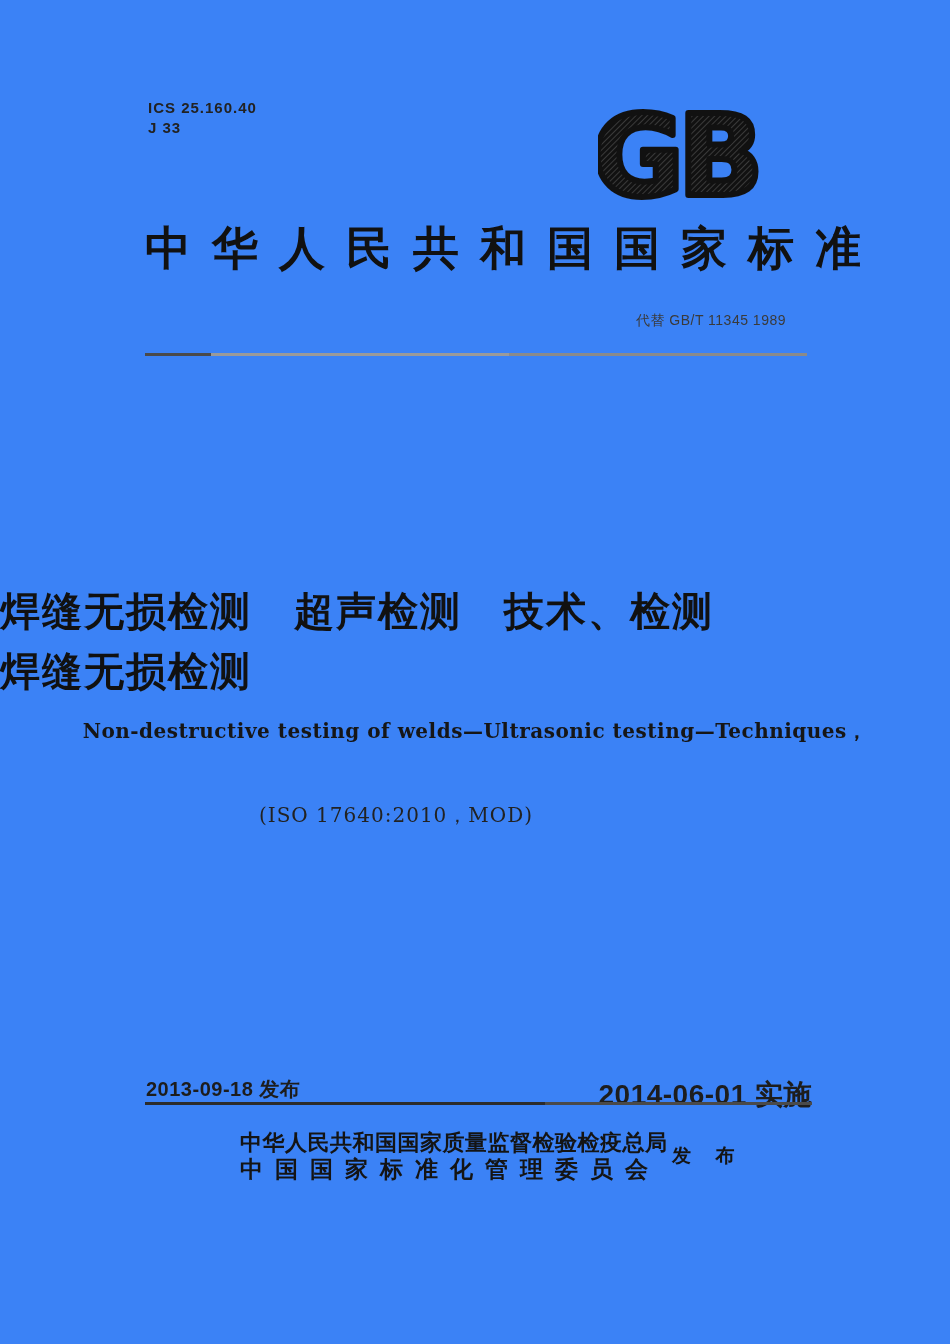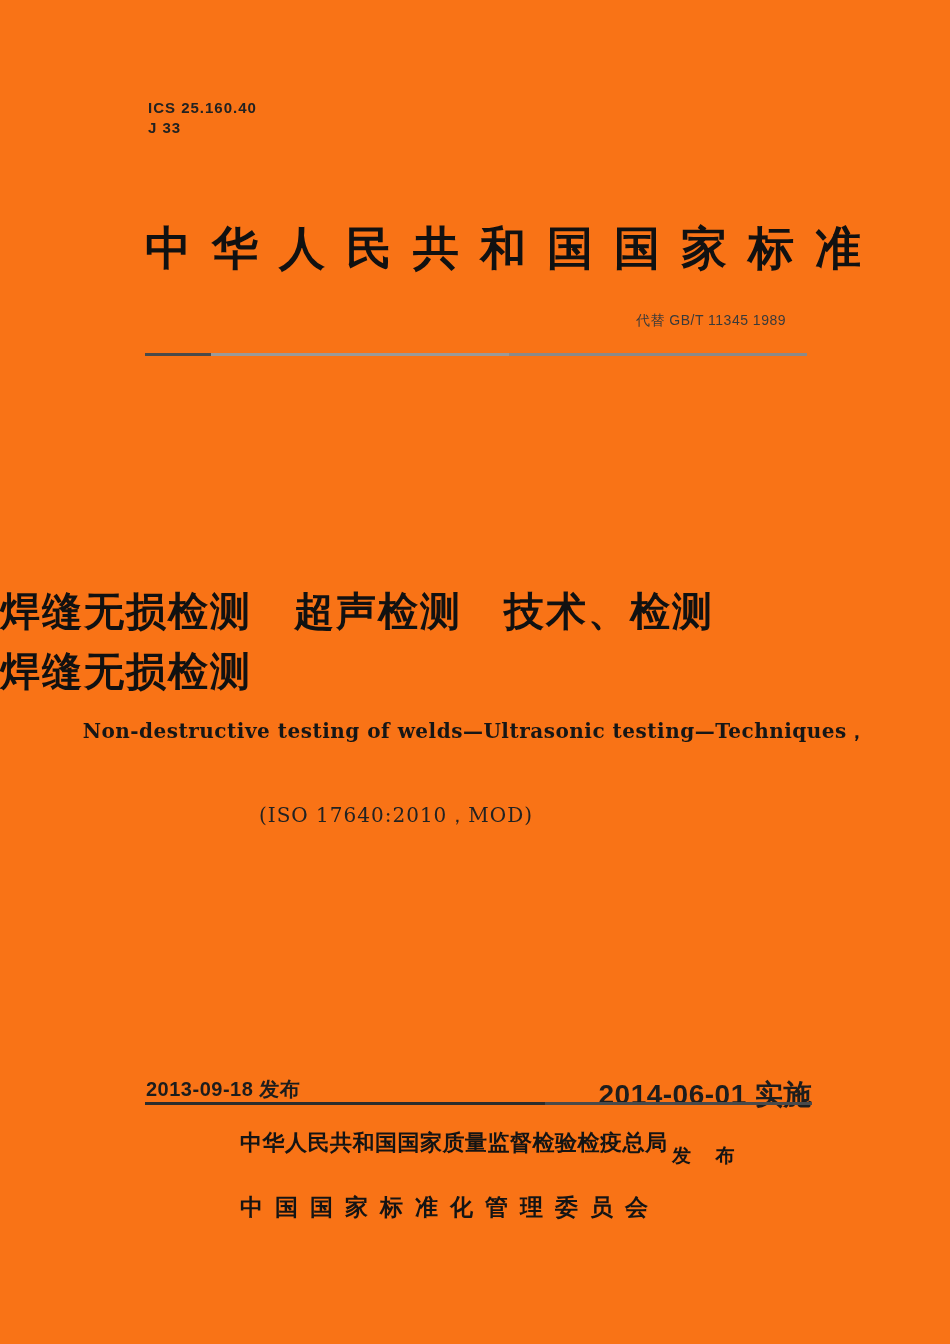--- a/index.html
+++ b/index.html
@@ -3,21 +3,21 @@
 <meta charset="utf-8">
 <style>
   * { margin: 0; padding: 0; box-sizing: border-box; }
   html, body { background: #ffffff; }
   body { font-family: "Liberation Sans", sans-serif; }
   .page {
     position: relative;
     width: 950px;
     height: 1344px;
     margin: 0 auto;
-    background: #f97316;
+    background: #3b82f6;
     color: #1a1a1a;
     overflow: hidden;
   }
 
   
   .ics-block {
     position: absolute;
     left: 148px; top: 98px;
     font-size: 15px;
     font-weight: 600;
@@ -151,21 +151,20 @@
   .issuer-line2 {
     position: absolute;
     left: 240px; top: 1154px;
     width: 426px;
     font-family: "DejaVu Serif", "Liberation Serif", serif;
     font-weight: bold;
     font-size: 23px;
     letter-spacing: 12px;
     white-space: nowrap;
     color: #141414;
-    margin-top: 38px;
   }
   .release-label {
     position: absolute;
     left: 672px; top: 1143px;
     font-family: "DejaVu Serif", "Liberation Serif", serif;
     font-weight: bold;
     font-size: 19px;
     letter-spacing: 9px;
     color: #141414;
   }
@@ -173,20 +172,31 @@
 </head>
 <body>
 
 <div class="page">
 
   <div class="ics-block">
     <div>ICS 25.160.40</div>
     <div>J 33</div>
   </div>
 
+  <div class="gb-logo">
+    <svg viewBox="0 0 210 100">
+      <defs>
+        <pattern id="hatch" width="4" height="4" patternUnits="userSpaceOnUse" patternTransform="rotate(45)">
+          <rect width="4" height="4" fill="#111"></rect>
+          <line x1="0" y1="0" x2="0" y2="4" stroke="#555" stroke-width="1.2"></line>
+        </pattern>
+      </defs>
+      <text x="-6" y="93" font-family="'DejaVu Sans', sans-serif" font-weight="bold" font-size="112" letter-spacing="-6" fill="url(#hatch)" stroke="#111" stroke-width="6" stroke-linejoin="round">GB</text>
+    </svg>
+  </div>
 
   <div class="country-title">中华人民共和国国家标准</div>
 
   <div class="replaces-note">代替 GB/T 11345 1989</div>
 
   <div class="rule-top"></div>
 
   <div class="cn-title line1">焊缝无损检测　超声检测　技术、检测</div>
   <div class="cn-title line2">焊缝无损检测</div>
 

